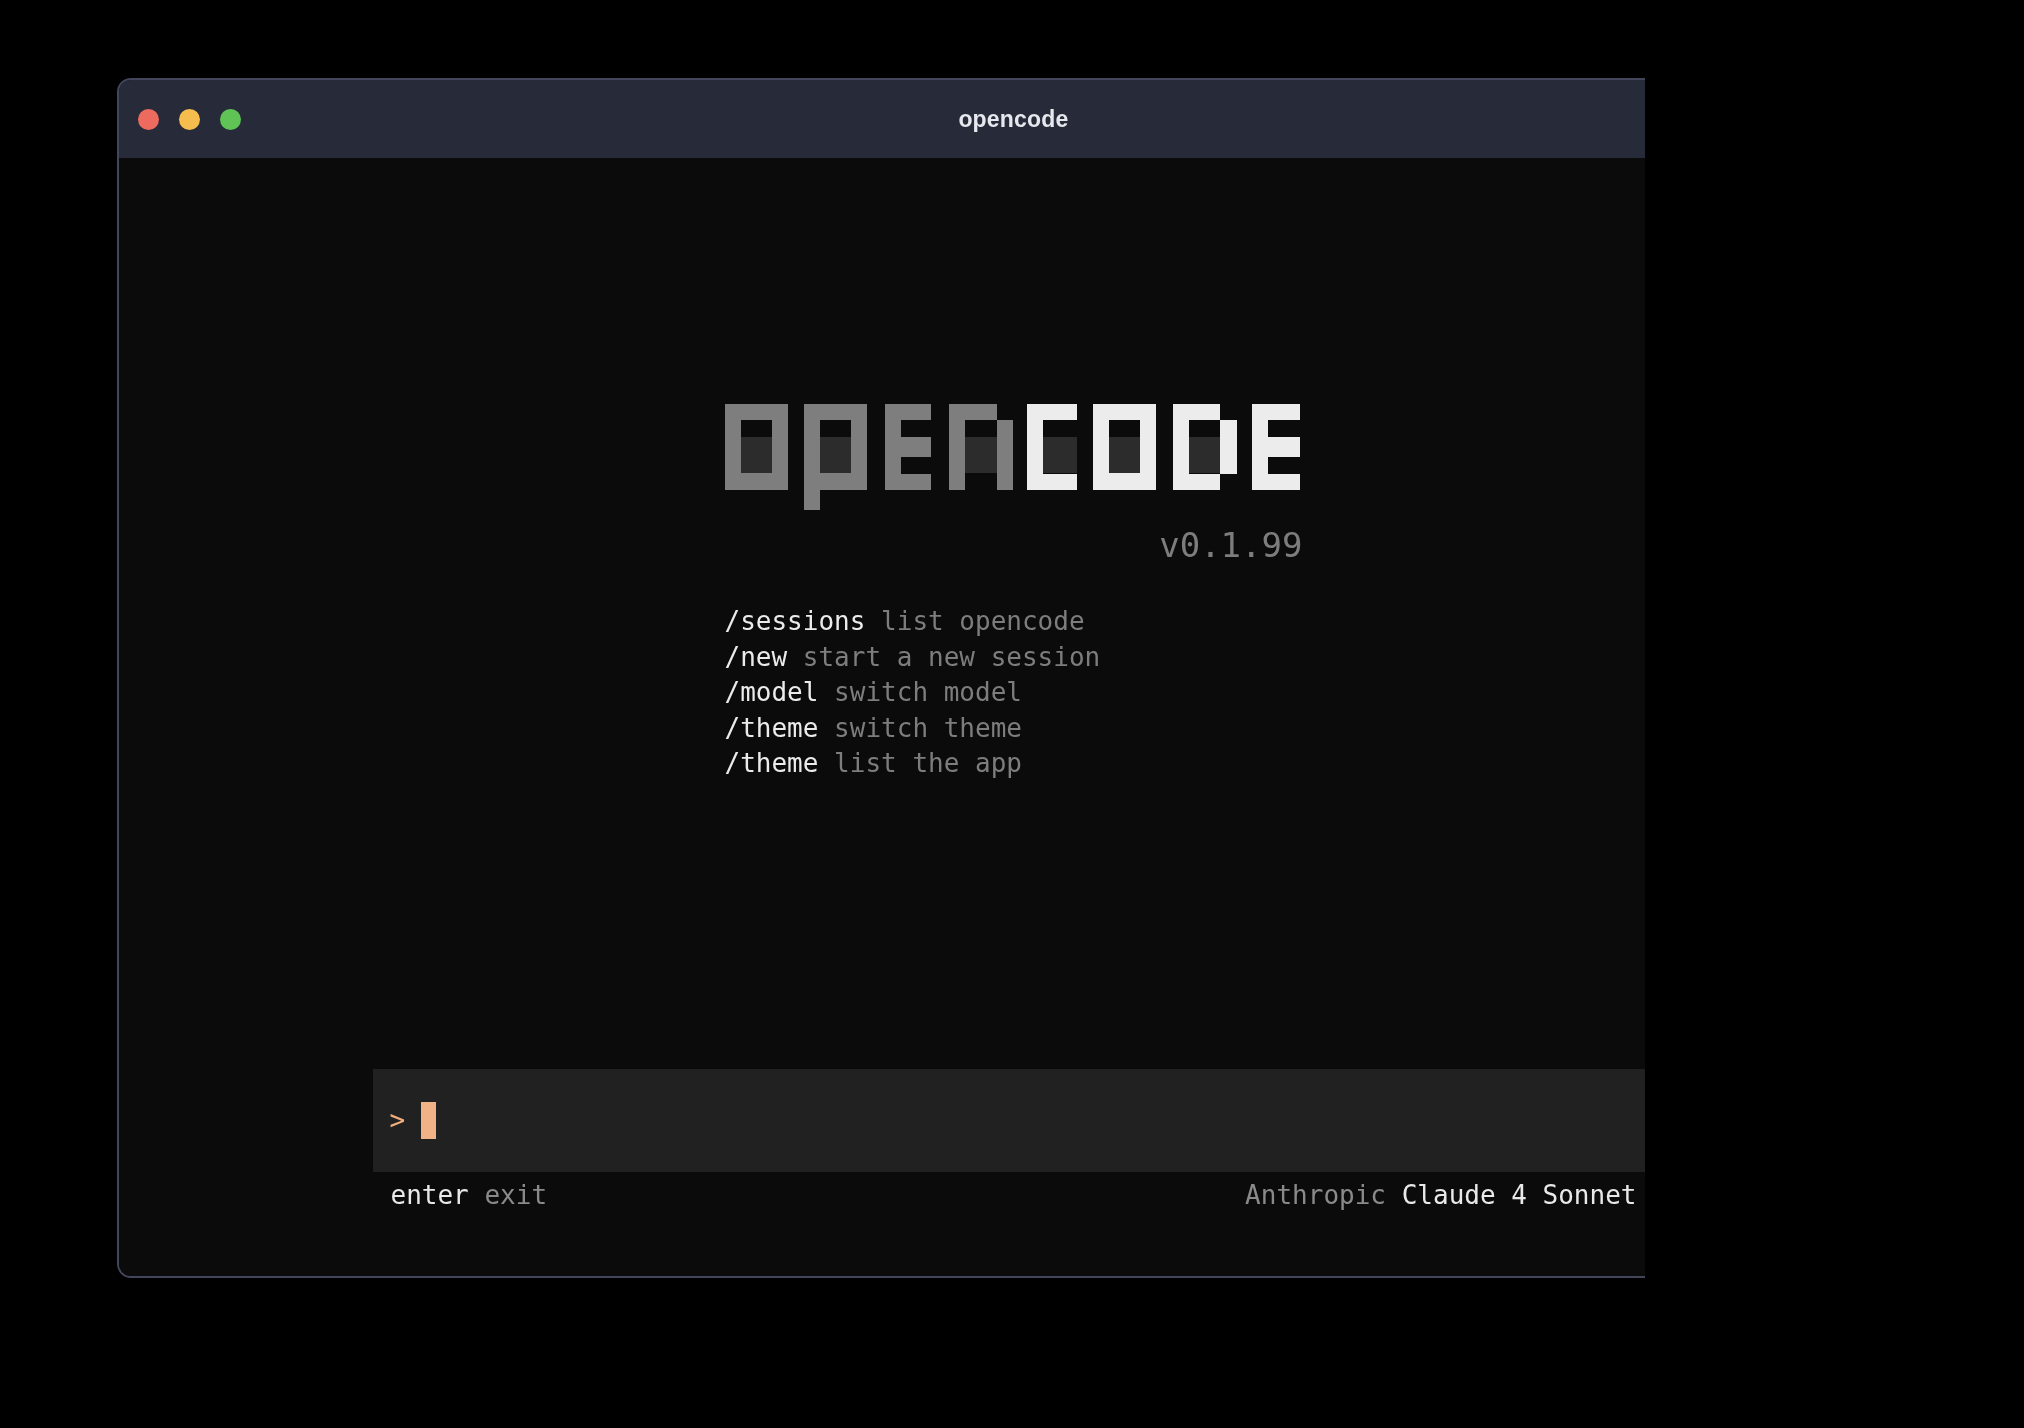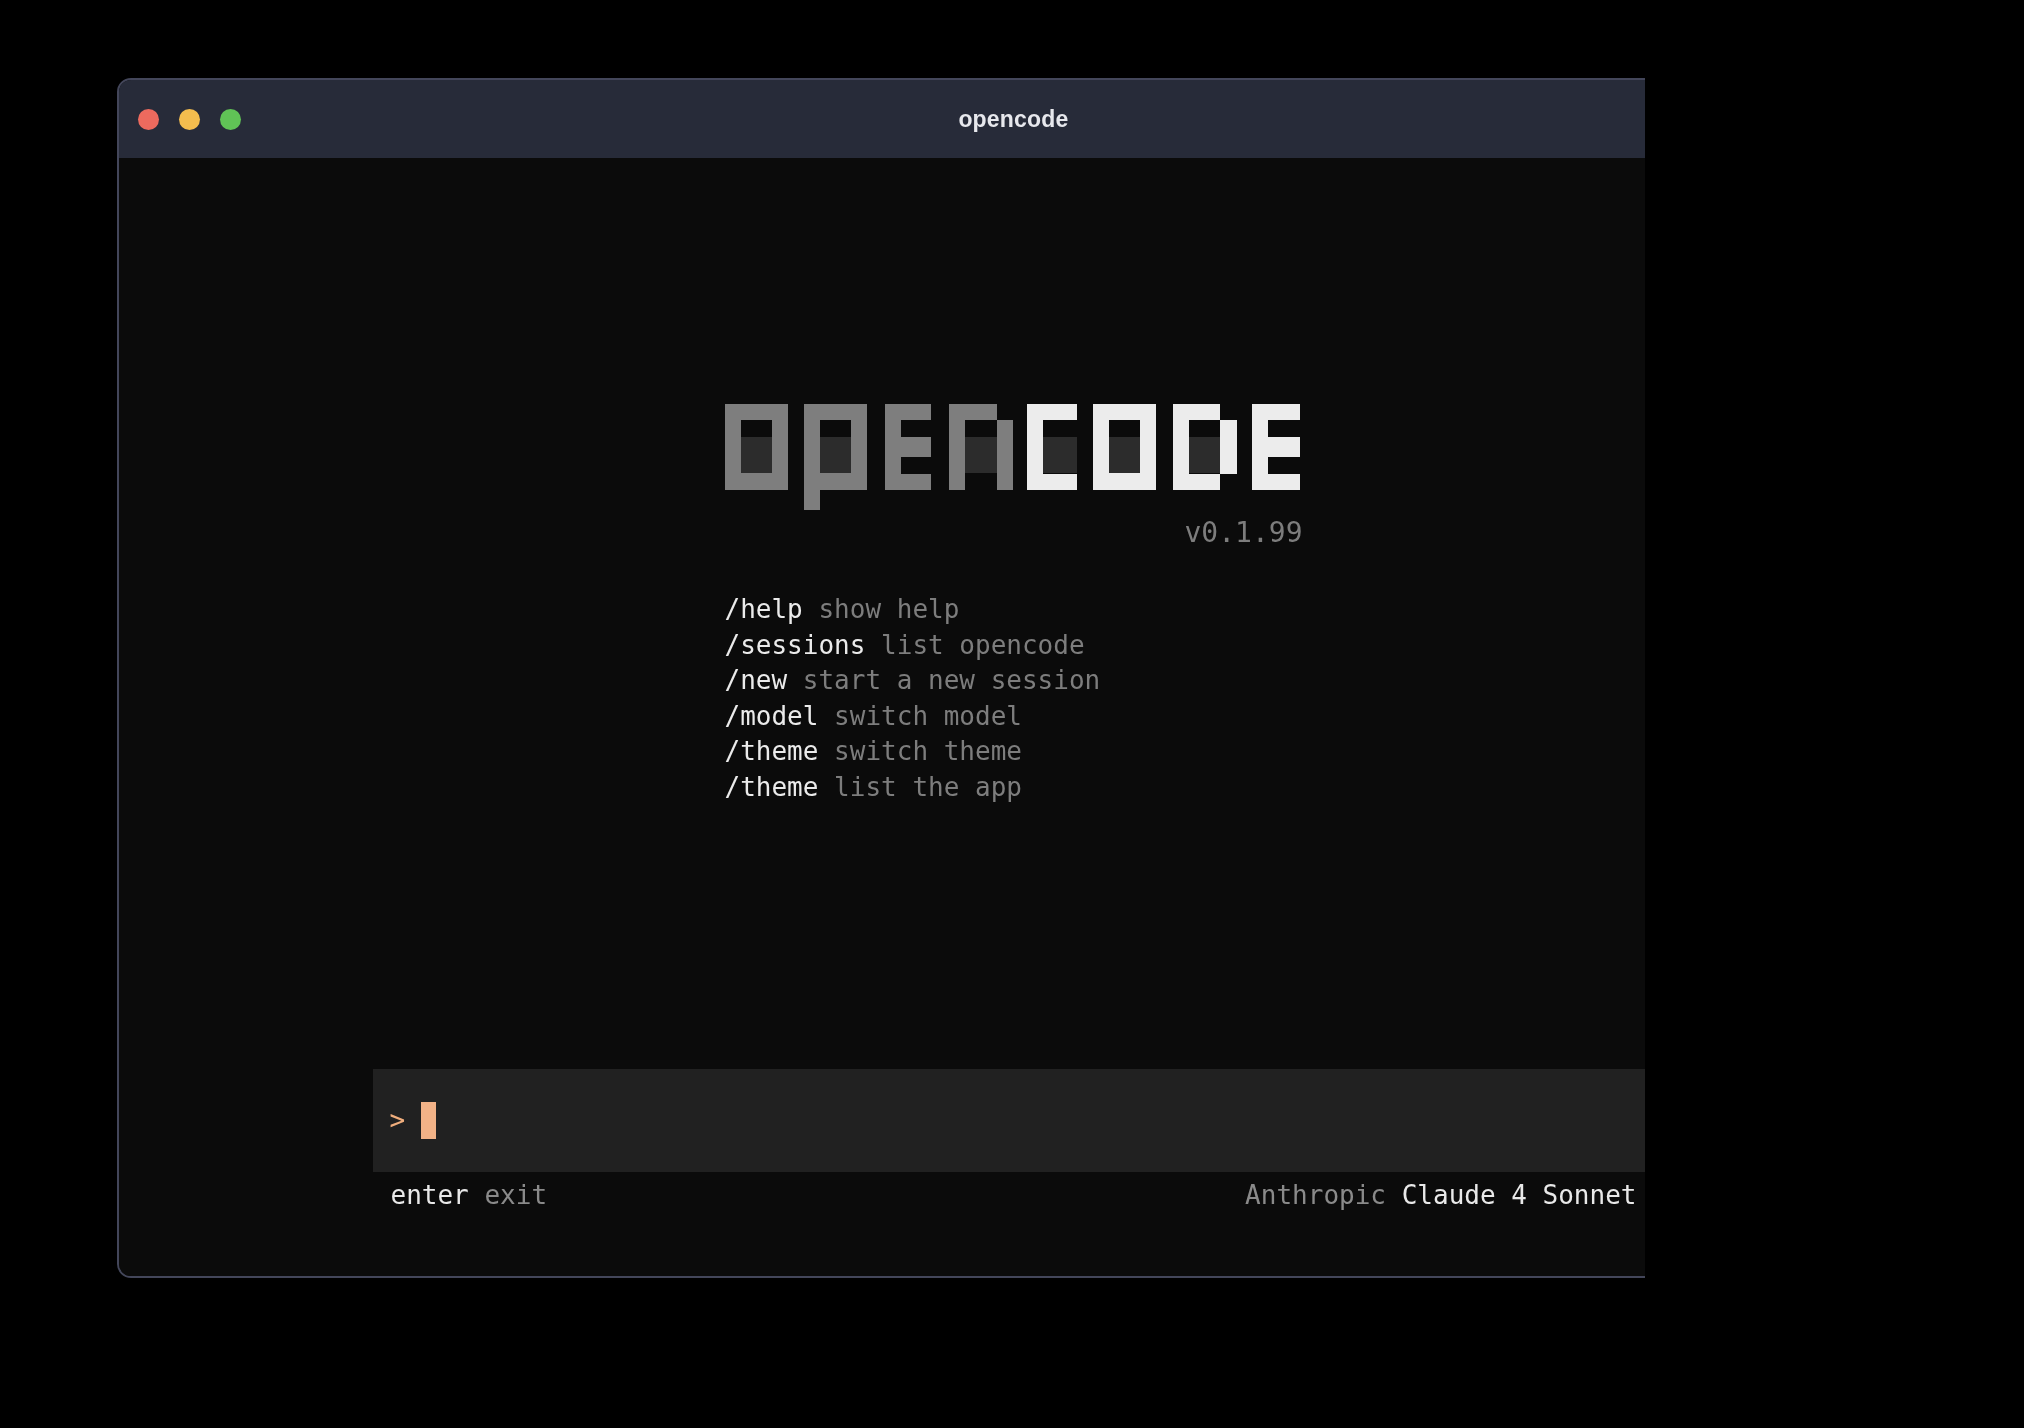--- a/index.html
+++ b/index.html
@@ -25,21 +25,21 @@
   .title {
     color:#e7e8ed; font-family:"Liberation Sans","DejaVu Sans",sans-serif;
     font-weight:bold; font-size:23px; letter-spacing:0.2px;
   }
   .content { position:relative; height:1118px; background:#0b0b0b; }
 
   
   .hero { position:absolute; top:246px; left:50%; transform:translateX(-50%); width:578px; }
   .logo { display:block; width:578px; height:106px; }
   .version {
-    margin-top:8px; text-align:right; font-size:28px; line-height:30px; color:#7d7d7d;
+    margin-top:20px; text-align:right; font-size:34px; line-height:30px; color:#7d7d7d;
   }
   .commands { margin-top:44px; }
   .cmd-row { display:flex; gap:15.7px; font-size:26px; line-height:35.5px; white-space:pre; }
   .cmd-name { color:#ebebeb; }
   .cmd-desc { color:#7d7d7d; }
 
   
   .input-wrap { position:absolute; top:911px; left:50%; transform:translateX(-50%); width:1282px; }
   .input-box {
     display:flex; align-items:center; width:1282px; height:103px;
@@ -118,24 +118,20 @@
             <rect x="318" y="33" width="34" height="36"></rect>
             <rect x="384" y="33" width="31" height="36"></rect>
             <rect x="464" y="33" width="31" height="36"></rect>
           </g>
         </svg>
 
         <div class="version">v0.1.99</div>
 
         <div class="commands">
           <div class="cmd-row">
-            <span class="cmd-name">/help</span>
-            <span class="cmd-desc">show help</span>
-          </div>
-          <div class="cmd-row">
             <span class="cmd-name">/sessions</span>
             <span class="cmd-desc">list opencode</span>
           </div>
           <div class="cmd-row">
             <span class="cmd-name">/new</span>
             <span class="cmd-desc">start a new session</span>
           </div>
           <div class="cmd-row">
             <span class="cmd-name">/model</span>
             <span class="cmd-desc">switch model</span>

